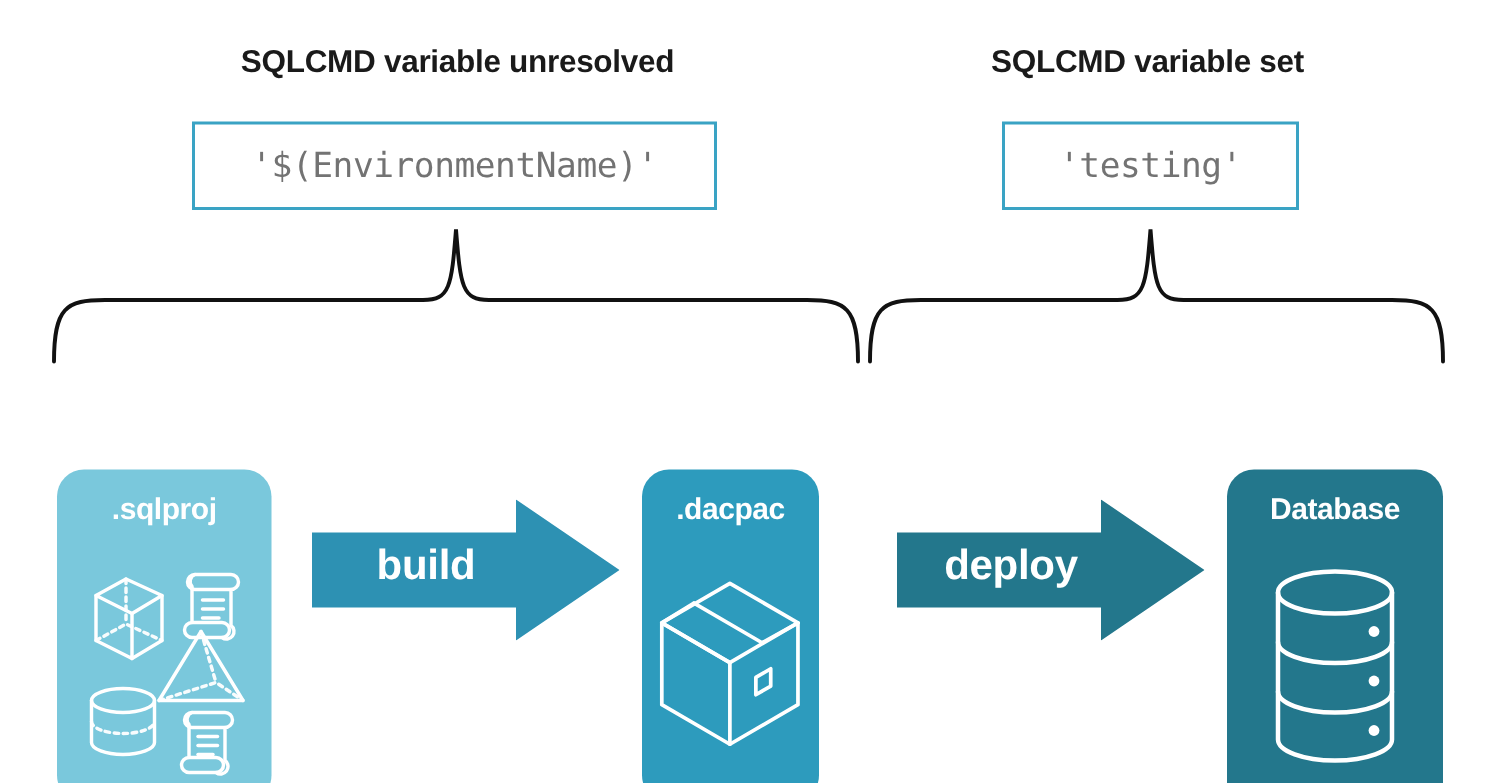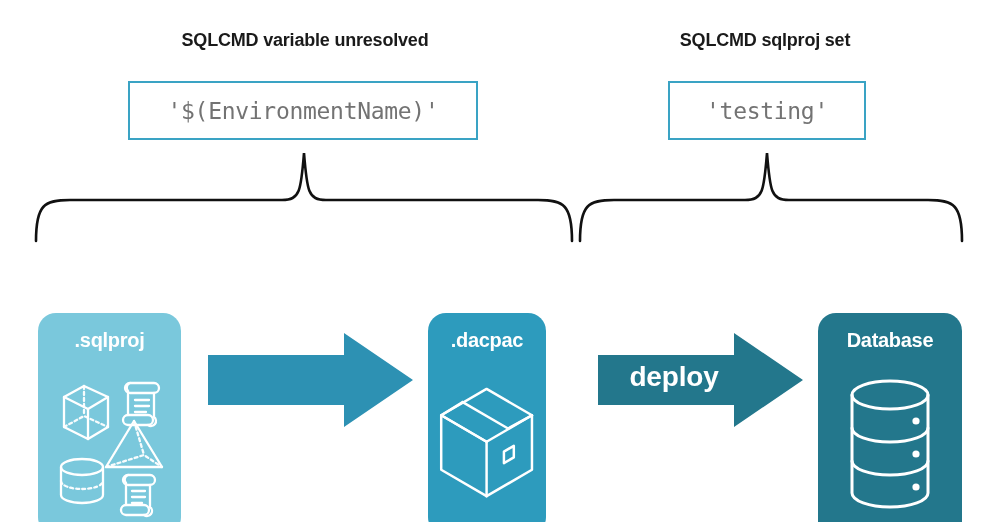--- a/index.html
+++ b/index.html
@@ -17,21 +17,21 @@
   #stage {
     position: absolute;
     left: 0; top: 0;
     width: 1000px;
     height: 522px;
   }
   .hdr-label {
     position: absolute;
     font-family: "Liberation Sans", sans-serif;
     font-weight: bold;
-    font-size: 18px;
+    font-size: 21px;
     color: #1a1a1a;
     text-align: center;
     white-space: nowrap;
     letter-spacing: -0.2px;
   }
   #hdr-left  { left: 110px; top: 30px; width: 390px; }
   #hdr-right { left: 600px; top: 30px; width: 330px; }
 
   .value-box {
     position: absolute;
@@ -106,21 +106,21 @@
     letter-spacing: -0.2px;
     pointer-events: none;
   }
 </style>
 </head>
 <body>
 
 <div id="stage">
 
   <div class="hdr-label" id="hdr-left">SQLCMD variable unresolved</div>
-  <div class="hdr-label" id="hdr-right">SQLCMD sqlproj set</div>
+  <div class="hdr-label" id="hdr-right">SQLCMD variable set</div>
 
   <div class="value-box" id="value-box-left">'$(EnvironmentName)'</div>
   <div class="value-box" id="value-box-right">'testing'</div>
 
   <svg class="brace-svg" viewBox="0 0 1000 522">
 
     <path d="M 36 241
              C 36 205, 44 200, 70 200
              L 282 200
              C 300 200, 301 191, 304 153
@@ -212,20 +212,21 @@
         <circle cx="98" cy="85" r="3.6"></circle>
         <circle cx="98" cy="118" r="3.6"></circle>
       </g>
     </svg>
   </div>
 
   <div class="arrow-wrap" id="arrow-build">
     <svg viewBox="0 0 205 94" width="205" height="94">
       <polygon points="0,22 136,22 136,0 205,47 136,94 136,72 0,72" fill="#2d91b3"></polygon>
     </svg>
+    <div class="arrow-label">build</div>
   </div>
 
   <div class="arrow-wrap" id="arrow-deploy">
     <svg viewBox="0 0 205 94" width="205" height="94">
       <polygon points="0,22 136,22 136,0 205,47 136,94 136,72 0,72" fill="#23778c"></polygon>
     </svg>
     <div class="arrow-label">deploy</div>
   </div>
 
 </div>

